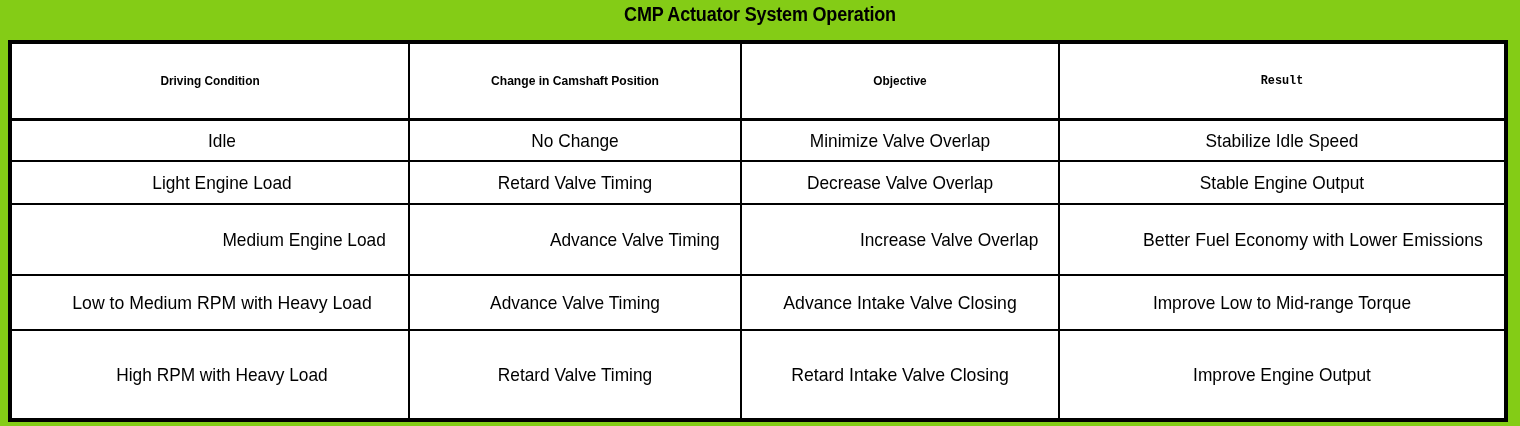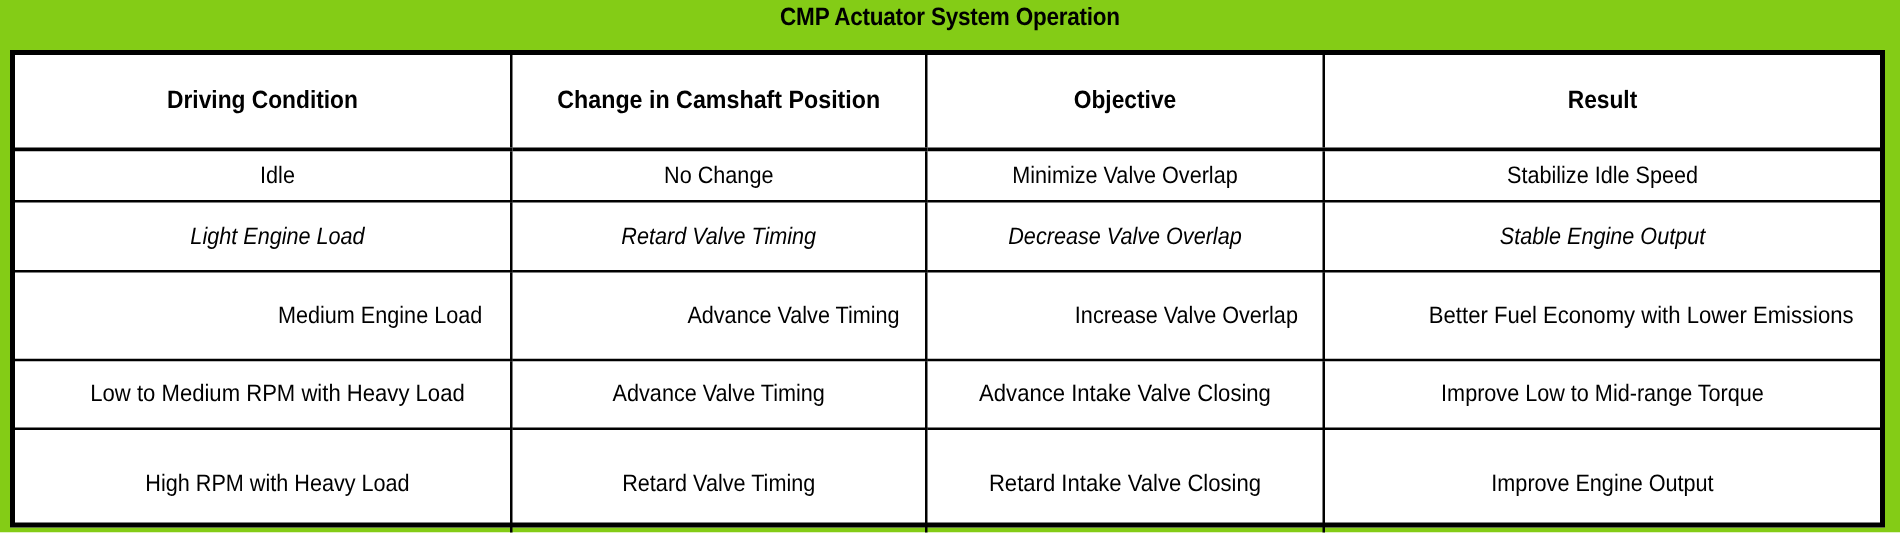--- a/index.html
+++ b/index.html
@@ -68,29 +68,29 @@
     border-right: 2px solid #000000;
     border-top: 2px solid #000000;
     border-bottom: 2px solid #000000;
     text-align: center;
     vertical-align: middle;
     padding: 2px 6px;
     box-sizing: border-box;
   }
 
   table.spec-table tr.header-row th {
-    font-size: 20px;
+    font-size: 13px;
     font-weight: bold;
     line-height: 25px;
     border-bottom: 3px solid #000000;
     border-top: none;
     height: 75px;
   }
   table.spec-table tr.header-row th:first-child { border-left: none; }
-  table.spec-table tr.header-row th:last-child  { border-right: none; }
+  table.spec-table tr.header-row th:last-child  { border-right: none; font-family: Liberation Mono, monospace; }
 
   table.spec-table tbody td {
     font-size: 19px;
     font-weight: normal;
     line-height: 25px;
   }
   table.spec-table tbody td:first-child { border-left: none; padding-left: 30px; }
   table.spec-table tbody td:last-child  { border-right: none; border-radius: 11px; }
   table.spec-table tbody tr:last-child td { border-bottom: none; }
 
@@ -98,21 +98,21 @@
     display: block;
     transform: scaleX(0.91);
     transform-origin: center center;
   }
   .cell-text.wrap {
     transform: scaleX(0.93);
   }
 
   
   tbody tr.r0 td { height: 42px; }
-  tbody tr.r1 td { height: 56px; font-style: italic; }
+  tbody tr.r1 td { height: 42px; }
   tbody tr.r2 td { height: 71px; text-align: right; }
   tbody tr.r3 td { height: 55px; }
   tbody tr.r4 td { height: 87px; }
 </style>
 </head>
 <body>
 
 <div id="page">
 
   <div class="figure-title">CMP Actuator System Operation</div>

